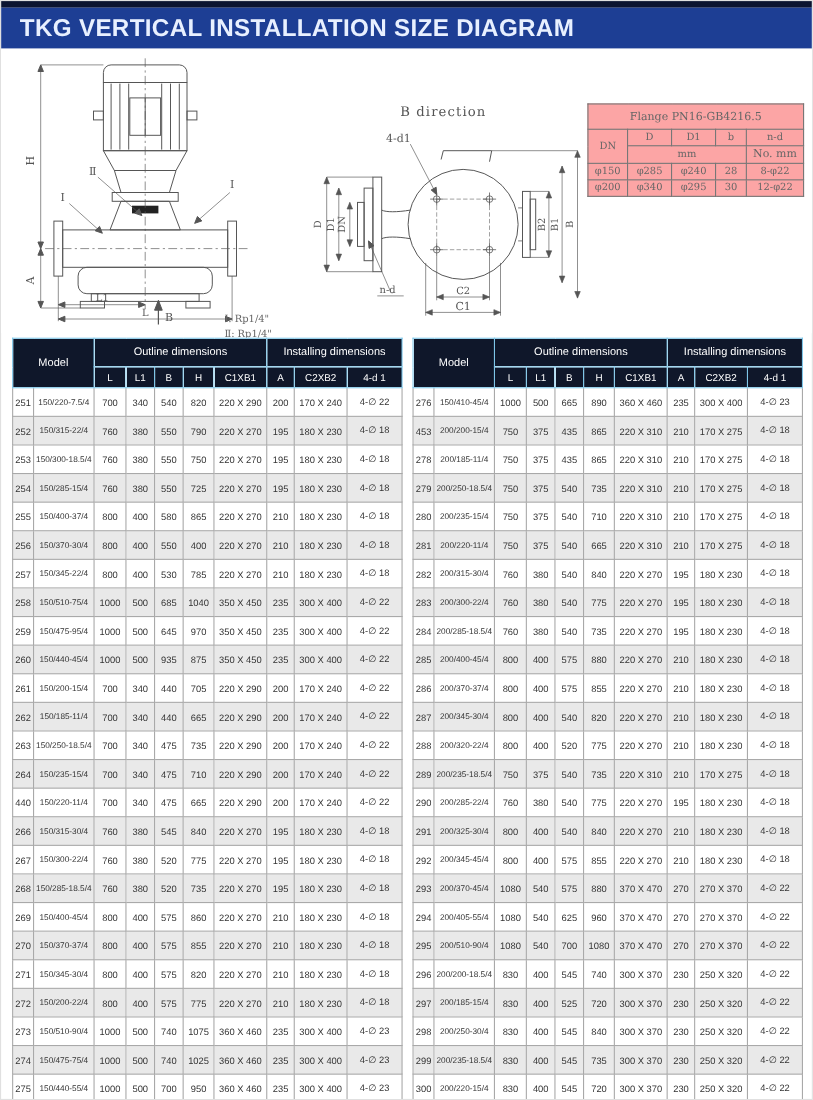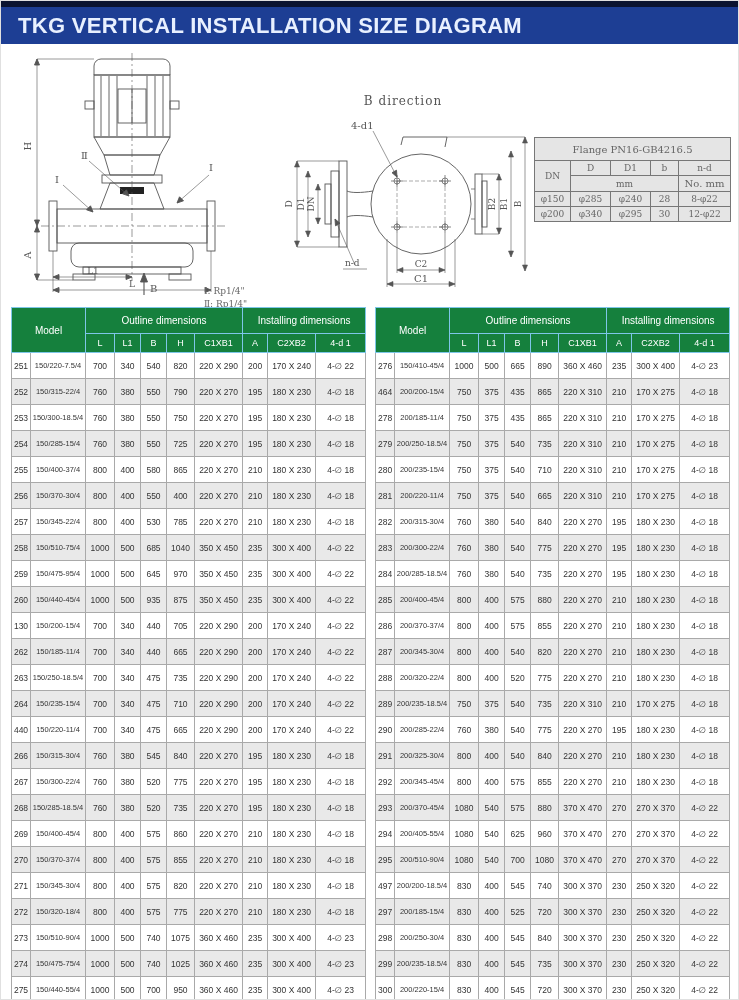--- a/index.html
+++ b/index.html
@@ -16,34 +16,34 @@
   }
   .drawing-area{position:absolute;top:44px;left:0;width:739px;height:258px;background:#fff;}
   svg text{font-family:"DejaVu Serif",serif;fill:#555;}
   .notes{
     position:absolute;left:203px;top:240px;font-family:"DejaVu Serif",serif;
     font-size:9px;color:#666;line-height:13px;white-space:pre;
   }
   
   table.flange{
     position:absolute;top:93px;left:533px;width:160px;border-collapse:collapse;
-    font-family:"DejaVu Serif",serif;font-size:9px;color:#666;background:#e5e5e5;
-    border:1px solid #555;table-layout:fixed;margin-top:43px;
+    font-family:"DejaVu Serif",serif;font-size:9px;color:#666;background:#fca5a5;
+    border:1px solid #555;table-layout:fixed;
   }
   table.flange th,table.flange td{border:1px solid #777;text-align:center;padding:2px 1px;font-weight:normal;white-space:nowrap;overflow:hidden;}
   table.flange .f-title{height:18px;font-size:10px;}
   table.flange .f-small{font-size:10px;}
   
   .main-tables{position:absolute;top:306px;left:10px;display:flex;gap:9px;}
   table.dim{
     border-collapse:collapse;table-layout:fixed;width:354px;background:#fff;
     font-size:8.5px;color:#333;border:1px solid #444;
   }
   table.dim th{
-    background:#15803d;color:#fff;font-weight:normal;border:1px solid #7ec6e8;
+    background:#0f172a;color:#fff;font-weight:normal;border:1px solid #7ec6e8;
     padding:0;white-space:nowrap;overflow:hidden;
   }
   table.dim .gh{height:26px;font-size:10px;}
   table.dim .sh{height:19px;font-size:9px;}
   table.dim td{
     border:1px solid #a9a9a9;height:25px;text-align:center;padding:0 1px;
     white-space:nowrap;overflow:hidden;
   }
   table.dim td:nth-child(2){font-size:7.5px;}
   table.dim tbody tr:nth-child(even) td{background:#e9e9e9;}
@@ -425,21 +425,21 @@
           <td>1000</td>
           <td>500</td>
           <td>935</td>
           <td>875</td>
           <td>350 X 450</td>
           <td>235</td>
           <td>300 X 400</td>
           <td>4-∅ 22</td>
         </tr>
         <tr>
-          <td>130</td>
+          <td>261</td>
           <td>150/200-15/4</td>
           <td>700</td>
           <td>340</td>
           <td>440</td>
           <td>705</td>
           <td>220 X 290</td>
           <td>200</td>
           <td>170 X 240</td>
           <td>4-∅ 22</td>
         </tr>
@@ -558,21 +558,21 @@
           <td>400</td>
           <td>575</td>
           <td>820</td>
           <td>220 X 270</td>
           <td>210</td>
           <td>180 X 230</td>
           <td>4-∅ 18</td>
         </tr>
         <tr>
           <td>272</td>
-          <td>150/320-18/4</td>
+          <td>150/200-22/4</td>
           <td>800</td>
           <td>400</td>
           <td>575</td>
           <td>775</td>
           <td>220 X 270</td>
           <td>210</td>
           <td>180 X 230</td>
           <td>4-∅ 18</td>
         </tr>
         <tr>
@@ -651,21 +651,21 @@
           <td>1000</td>
           <td>500</td>
           <td>665</td>
           <td>890</td>
           <td>360 X 460</td>
           <td>235</td>
           <td>300 X 400</td>
           <td>4-∅ 23</td>
         </tr>
         <tr>
-          <td>464</td>
+          <td>453</td>
           <td>200/200-15/4</td>
           <td>750</td>
           <td>375</td>
           <td>435</td>
           <td>865</td>
           <td>220 X 310</td>
           <td>210</td>
           <td>170 X 275</td>
           <td>4-∅ 18</td>
         </tr>
@@ -879,21 +879,21 @@
           <td>1080</td>
           <td>540</td>
           <td>700</td>
           <td>1080</td>
           <td>370 X 470</td>
           <td>270</td>
           <td>270 X 370</td>
           <td>4-∅ 22</td>
         </tr>
         <tr>
-          <td>497</td>
+          <td>296</td>
           <td>200/200-18.5/4</td>
           <td>830</td>
           <td>400</td>
           <td>545</td>
           <td>740</td>
           <td>300 X 370</td>
           <td>230</td>
           <td>250 X 320</td>
           <td>4-∅ 22</td>
         </tr>

